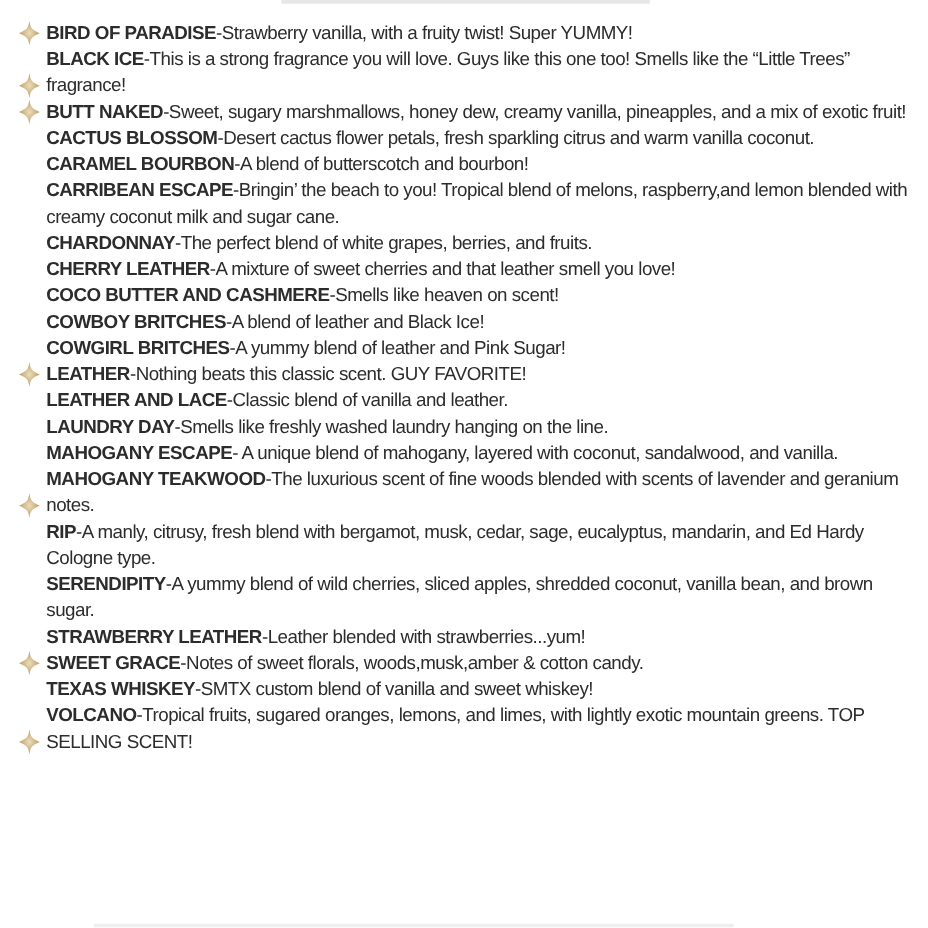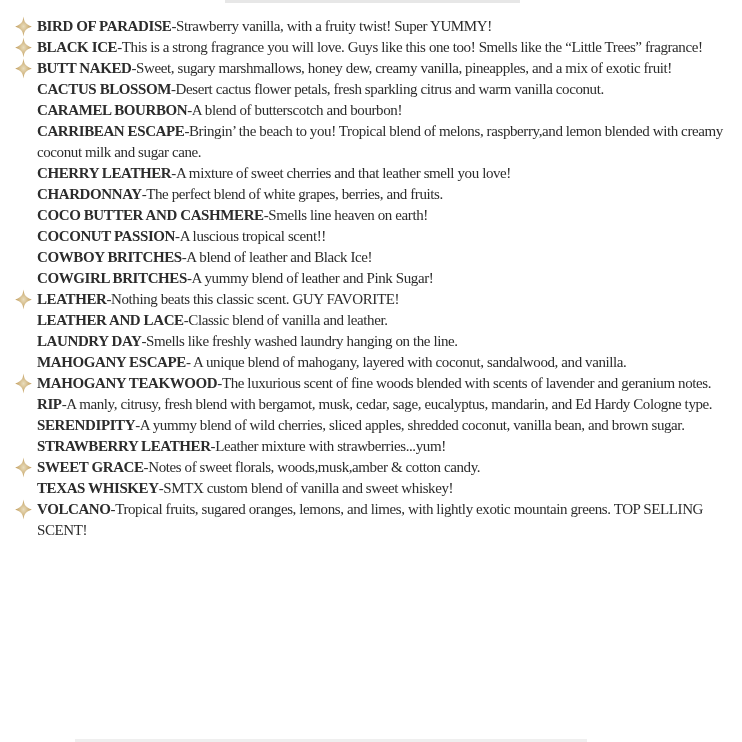--- a/index.html
+++ b/index.html
@@ -6,24 +6,23 @@
   body{
     width:742px;height:742px;overflow:hidden;background:#ffffff;
     font-family:"Liberation Sans",sans-serif;
   }
   .canvas{position:relative;width:742px;height:742px;background:#ffffff;}
   .artifact-bar{position:absolute;}
   .artifact-bar.top{top:0;left:225px;width:295px;height:3px;}
   .artifact-bar.bottom{bottom:0;left:75px;width:512px;height:3px;}
   .scent-list{padding:16px 4px 0 0;}
   .item{
-    display:flex;align-items:flex-start;
+    display:flex;align-items:flex-end;
     color:#2c2c2c;font-size:15px;line-height:21px;
     letter-spacing:-0.4px;
-    font-family:Liberation Serif, serif;
   }
   .star-cell{
     flex:0 0 37px;box-sizing:border-box;height:21px;
     padding-left:13px;display:flex;align-items:center;
   }
   .star-cell svg{width:21px;height:21px;display:block;}
   .text{flex:1 1 auto;min-width:0;}
   .scent-name{font-weight:700;}
   .scent-desc{font-weight:400;}
   .hidden-defs{position:absolute;width:0;height:0;overflow:hidden;}
@@ -74,33 +73,29 @@
       <div class="item">
         <span class="star-cell"></span>
         <span class="text"><b class="scent-name">CARAMEL BOURBON</b><span class="scent-desc">-A blend of butterscotch and bourbon!</span></span>
       </div>
       <div class="item">
         <span class="star-cell"></span>
         <span class="text"><b class="scent-name">CARRIBEAN ESCAPE</b><span class="scent-desc">-Bringin’ the beach to you! Tropical blend of melons, raspberry,and lemon blended with creamy coconut milk and sugar cane.</span></span>
       </div>
       <div class="item">
         <span class="star-cell"></span>
+        <span class="text"><b class="scent-name">CHARDONNAY</b><span class="scent-desc">-The perfect blend of white grapes, berries, and fruits.</span></span>
+      </div>
+      <div class="item">
+        <span class="star-cell"></span>
         <span class="text"><b class="scent-name">CHERRY LEATHER</b><span class="scent-desc">-A mixture of sweet cherries and that leather smell you love!</span></span>
       </div>
       <div class="item">
         <span class="star-cell"></span>
-        <span class="text"><b class="scent-name">CHARDONNAY</b><span class="scent-desc">-The perfect blend of white grapes, berries, and fruits.</span></span>
-      </div>
-      <div class="item">
-        <span class="star-cell"></span>
-        <span class="text"><b class="scent-name">COCO BUTTER AND CASHMERE</b><span class="scent-desc">-Smells line heaven on earth!</span></span>
-      </div>
-      <div class="item">
-        <span class="star-cell"></span>
-        <span class="text"><b class="scent-name">COCONUT PASSION</b><span class="scent-desc">-A luscious tropical scent!!</span></span>
+        <span class="text"><b class="scent-name">COCO BUTTER AND CASHMERE</b><span class="scent-desc">-Smells like heaven on scent!</span></span>
       </div>
       <div class="item">
         <span class="star-cell"></span>
         <span class="text"><b class="scent-name">COWBOY BRITCHES</b><span class="scent-desc">-A blend of leather and Black Ice!</span></span>
       </div>
       <div class="item">
         <span class="star-cell"></span>
         <span class="text"><b class="scent-name">COWGIRL BRITCHES</b><span class="scent-desc">-A yummy blend of leather and Pink Sugar!</span></span>
       </div>
       <div class="item">
@@ -134,21 +129,21 @@
       <div class="item">
         <span class="star-cell"></span>
         <span class="text"><b class="scent-name">RIP</b><span class="scent-desc">-A manly, citrusy, fresh blend with bergamot, musk, cedar, sage, eucalyptus, mandarin, and Ed Hardy Cologne type.</span></span>
       </div>
       <div class="item">
         <span class="star-cell"></span>
         <span class="text"><b class="scent-name">SERENDIPITY</b><span class="scent-desc">-A yummy blend of wild cherries, sliced apples, shredded coconut, vanilla bean, and brown sugar.</span></span>
       </div>
       <div class="item">
         <span class="star-cell"></span>
-        <span class="text"><b class="scent-name">STRAWBERRY LEATHER</b><span class="scent-desc">-Leather mixture with strawberries...yum!</span></span>
+        <span class="text"><b class="scent-name">STRAWBERRY LEATHER</b><span class="scent-desc">-Leather blended with strawberries...yum!</span></span>
       </div>
       <div class="item">
         <span class="star-cell">
           <svg viewBox="0 0 24 24">
             <path fill="url(#starGrad)" d="M12 0.5 C12.9 7.4 14.4 9.1 21.5 12 C14.4 14.9 12.9 16.6 12 23.5 C11.1 16.6 9.6 14.9 2.5 12 C9.6 9.1 11.1 7.4 12 0.5 Z"></path>
           </svg>
         </span>
         <span class="text"><b class="scent-name">SWEET GRACE</b><span class="scent-desc">-Notes of sweet florals, woods,musk,amber &amp; cotton candy.</span></span>
       </div>
       <div class="item">

